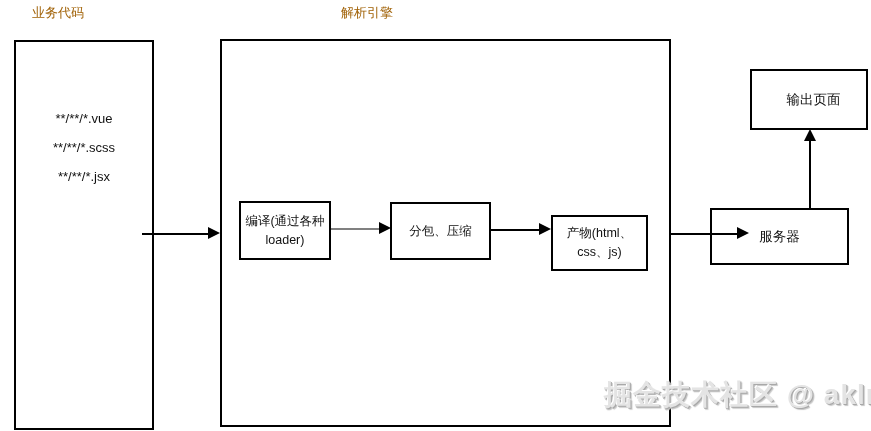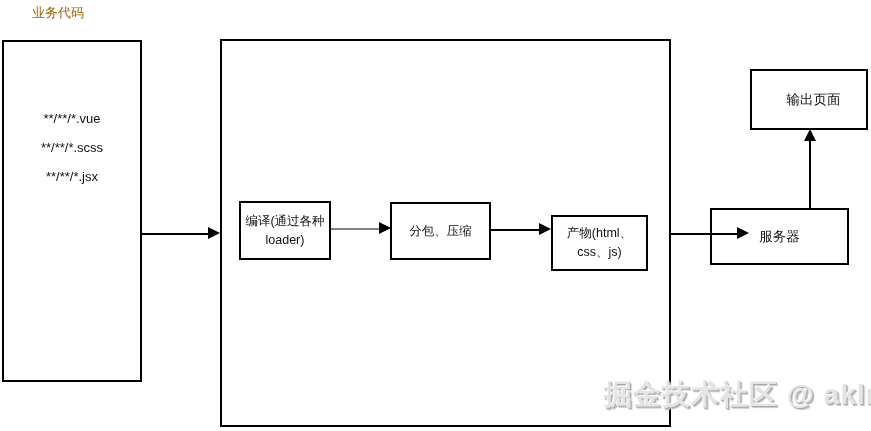--- a/index.html
+++ b/index.html
@@ -25,22 +25,23 @@
     letter-spacing:1px; white-space:nowrap; color:#e4e4e4;
     text-shadow:-1px -1px 0 #ffffff, 1px 1px 0 #a8a8a8, 2px 2px 1px #c6c6c6;
   }
 </style>
 </head>
 <body>
 
 <div class="canvas">
 
   <div class="diagram-title" style="left:32px; top:4px;">业务代码</div>
+  <div class="diagram-title" style="left:341px; top:4px;">解析引擎</div>
 
-  <div class="box" style="left:2px; top:40px; width:140px; height:342px;">
+  <div class="box" style="left:14px; top:40px; width:140px; height:390px;">
     <div class="file-list">
       <div class="file-item">**/**/*.vue</div>
       <div class="file-item">**/**/*.scss</div>
       <div class="file-item">**/**/*.jsx</div>
     </div>
   </div>
 
   <div class="box" style="left:220px; top:39px; width:451px; height:388px;"></div>
 
   <div class="box box-center" style="left:239px; top:201px; width:92px; height:59px;">

